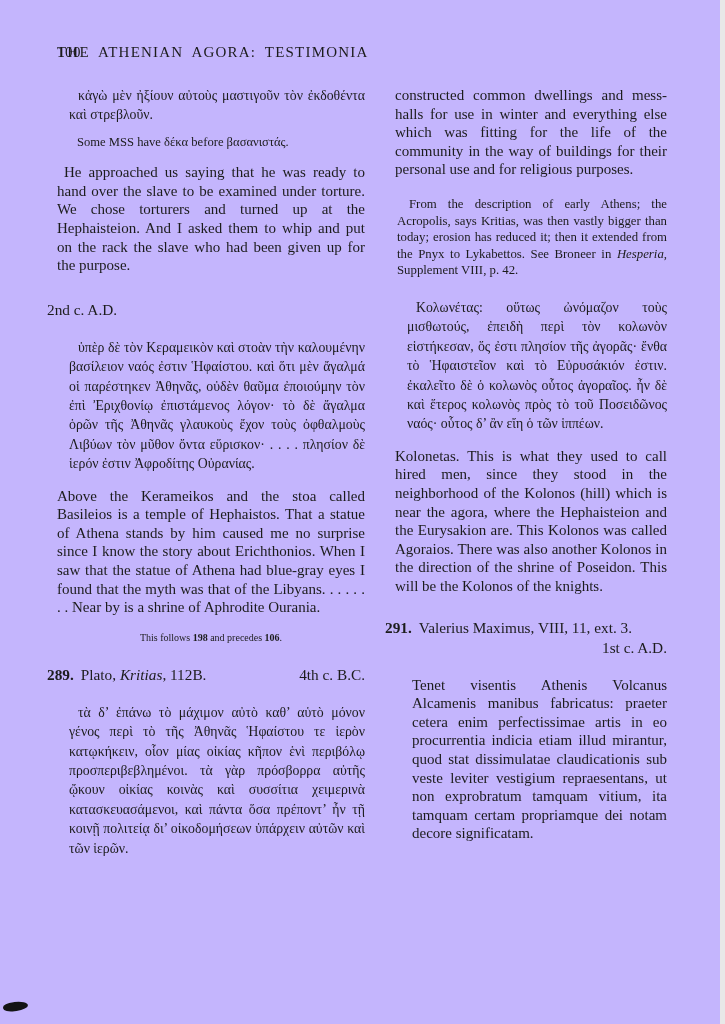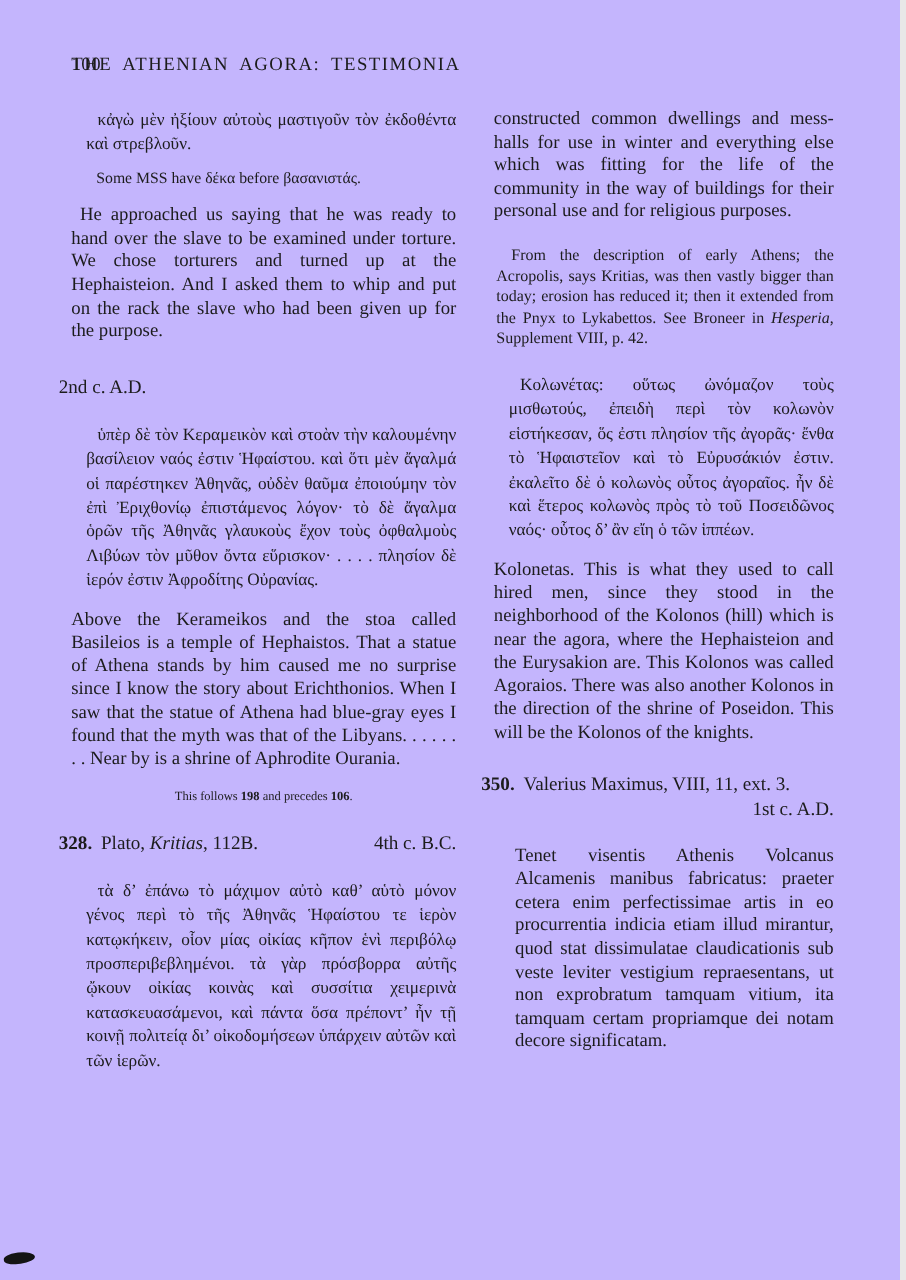--- a/index.html
+++ b/index.html
@@ -73,21 +73,21 @@
         <span>2nd c. A.D.</span>
       </div>
 
       <p class="greek mt-quote">ὑπὲρ δὲ τὸν Κεραμεικὸν καὶ στοὰν τὴν καλουμένην βασίλειον ναός ἐστιν Ἡφαίστου. καὶ ὅτι μὲν ἄγαλμά οἱ παρέστηκεν Ἀθηνᾶς, οὐδὲν θαῦμα ἐποιούμην τὸν ἐπὶ Ἐριχθονίῳ ἐπιστάμενος λόγον· τὸ δὲ ἄγαλμα ὁρῶν τῆς Ἀθηνᾶς γλαυκοὺς ἔχον τοὺς ὀφθαλμοὺς Λιβύων τὸν μῦθον ὄντα εὕρισκον· . . . .  πλησίον δὲ ἱερόν ἐστιν Ἀφροδίτης Οὐρανίας.</p>
 
       <p class="trans mt-trans">Above the Kerameikos and the stoa called Basileios is a temple of Hephaistos. That a statue of Athena stands by him caused me no surprise since I know the story about Erichthonios. When I saw that the statue of Athena had blue-gray eyes I found that the myth was that of the Libyans. . . . . . . .  Near by is a shrine of Aphrodite Ourania.</p>
 
       <p class="crossref mt-xref"><span>This follows </span><span class="xref">198</span><span> and precedes </span><span class="xref">106</span><span>.</span></p>
 
       <div class="entry-head mt-head2">
-        <span class="left-part"><span class="num">328.</span><span><span>Plato, </span><span class="it">Kritias</span><span>, 112B.</span></span></span>
+        <span class="left-part"><span class="num">289.</span><span><span>Plato, </span><span class="it">Kritias</span><span>, 112B.</span></span></span>
         <span>4th c. B.C.</span>
       </div>
 
       <p class="greek mt-quote">τὰ δ’ ἐπάνω τὸ μάχιμον αὐτὸ καθ’ αὑτὸ μόνον γένος περὶ τὸ τῆς Ἀθηνᾶς Ἡφαίστου τε ἱερὸν κατῳκήκειν, οἷον μίας οἰκίας κῆπον ἑνὶ περιβόλῳ προσπεριβεβλημένοι. τὰ γὰρ πρόσβορρα αὐτῆς ᾤκουν οἰκίας κοινὰς καὶ συσσίτια χειμερινὰ κατασκευασάμενοι, καὶ πάντα ὅσα πρέποντ’ ἦν τῇ κοινῇ πολιτείᾳ δι’ οἰκοδομήσεων ὑπάρχειν αὐτῶν καὶ τῶν ἱερῶν.</p>
 
     </div>
 
     <div class="col right">
 
       <p class="trans">constructed common dwellings and mess-halls for use in winter and everything else which was fitting for the life of the community in the way of buildings for their personal use and for religious purposes.</p>
@@ -95,21 +95,21 @@
       <div class="comment mt-comment">
         <p class="p"><span>From the description of early Athens; the Acropolis, says Kritias, was then vastly bigger than today; erosion has reduced it; then it extended from the Pnyx to Lykabettos. See Broneer in </span><span class="it">Hesperia</span><span>, Supplement VIII, p. 42.</span></p>
       </div>
 
 
       <p class="greek mt-quote">Κολωνέτας: οὕτως ὠνόμαζον τοὺς μισθωτούς, ἐπειδὴ περὶ τὸν κολωνὸν εἱστήκεσαν, ὅς ἐστι πλησίον τῆς ἀγορᾶς· ἔνθα τὸ Ἡφαιστεῖον καὶ τὸ Εὐρυσάκιόν ἐστιν. ἐκαλεῖτο δὲ ὁ κολωνὸς οὗτος ἀγοραῖος. ἦν δὲ καὶ ἕτερος κολωνὸς πρὸς τὸ τοῦ Ποσειδῶνος ναός· οὗτος δ’ ἂν εἴη ὁ τῶν ἱππέων.</p>
 
       <p class="trans mt-trans">Kolonetas. This is what they used to call hired men, since they stood in the neighborhood of the Kolonos (hill) which is near the agora, where the Hephaisteion and the Eurysakion are. This Kolonos was called Agoraios. There was also another Kolonos in the direction of the shrine of Poseidon. This will be the Kolonos of the knights.</p>
 
       <div class="entry-head mt-head2">
-        <span class="left-part"><span class="num">350.</span><span>Valerius Maximus, VIII, 11, ext. 3.</span></span>
+        <span class="left-part"><span class="num">291.</span><span>Valerius Maximus, VIII, 11, ext. 3.</span></span>
       </div>
       <p class="date-line">1st c. A.D.</p>
 
       <p class="latin mt-quote">Tenet visentis Athenis Volcanus Alcamenis manibus fabricatus: praeter cetera enim perfectissimae artis in eo procurrentia indicia etiam illud mirantur, quod stat dissimulatae claudicationis sub veste leviter vestigium repraesentans, ut non exprobratum tamquam vitium, ita tamquam certam propriamque dei notam decore significatam.</p>
 
     </div>
   </div>
 
   <div class="scan-artifact"></div>
 

